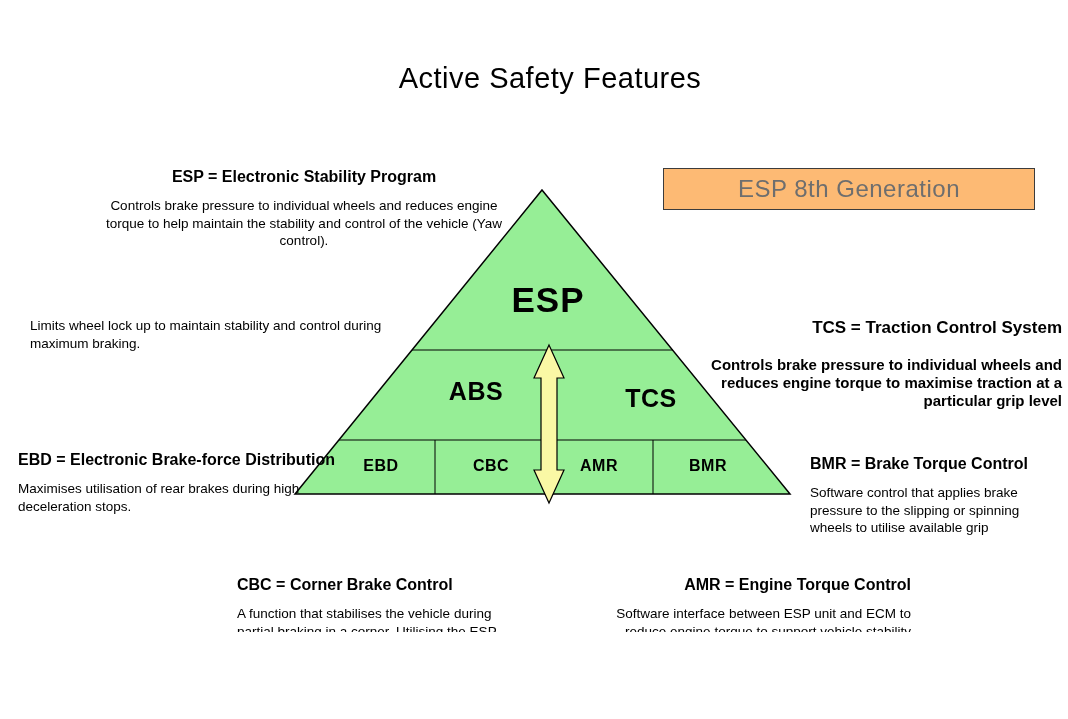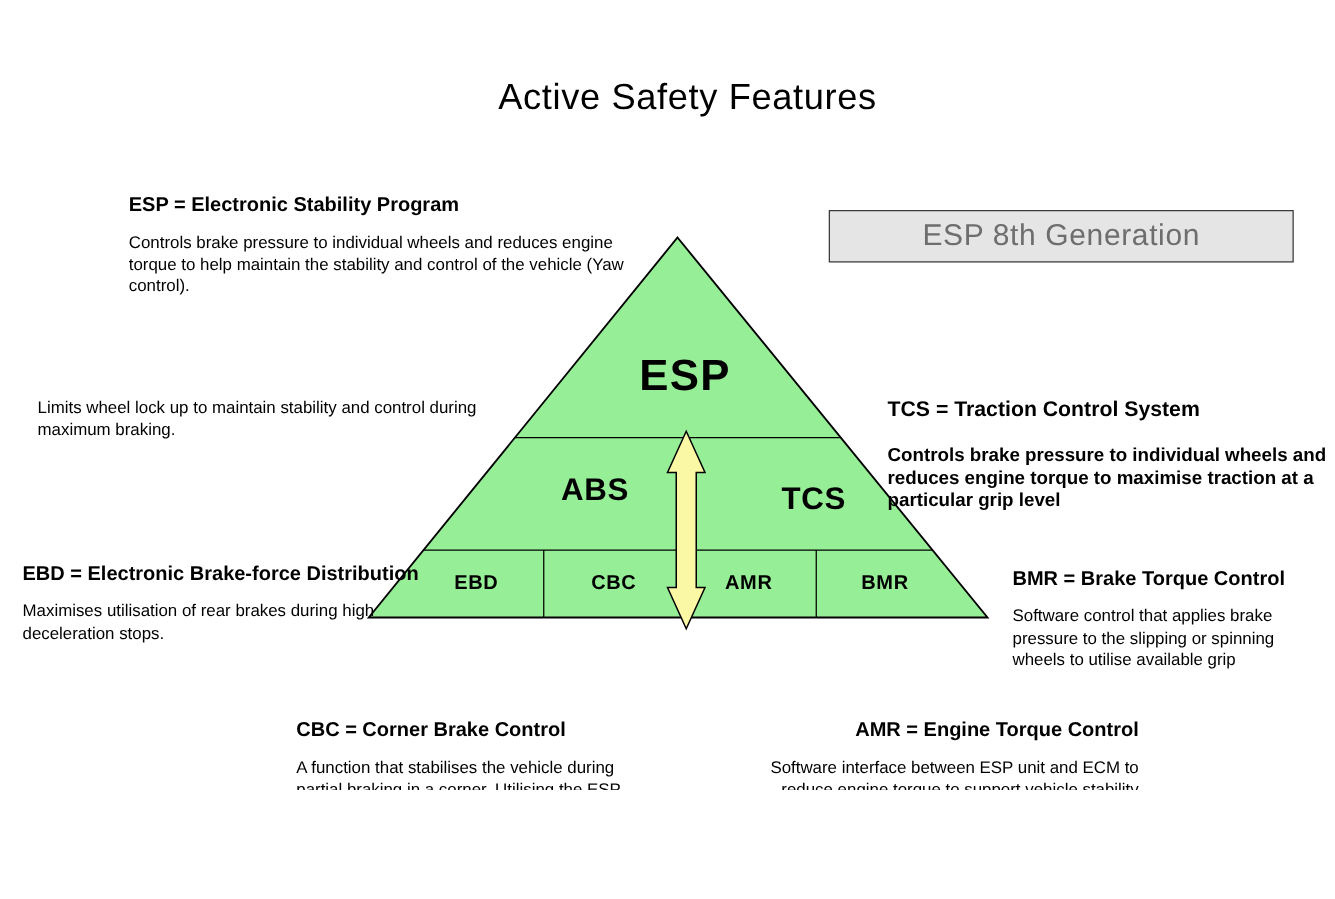--- a/index.html
+++ b/index.html
@@ -30,37 +30,37 @@
     top: 168px;
     width: 370px;
     height: 40px;
     border: 1px solid #3c3c3c;
     display: flex;
     align-items: center;
     justify-content: center;
     font-size: 24px;
     color: #6e6e6e;
     letter-spacing: 0.5px;
-    background: #e5e5e5;
+    background: #fdba74;
   }
   .blurb { position: absolute; }
   .blurb h2 {
     margin: 0 0 9px 0;
     font-size: 16px;
     line-height: 22px;
     font-weight: bold;
   }
   .blurb p {
     margin: 0;
     font-size: 13.5px;
     line-height: 17.5px;
   }
-  .esp-blurb { left: 103px; top: 154px; width: 402px; }
+  .esp-blurb { left: 103px; top: 166px; width: 402px; text-align: center; }
   .abs-blurb { left: 30px;  top: 317px; width: 370px; }
-  .tcs-blurb { left: 710px; top: 317px; width: 352px; text-align: left; }
+  .tcs-blurb { left: 710px; top: 317px; width: 352px; text-align: right; }
   .tcs-blurb h2 { font-size: 17px; margin-bottom: 17px; }
   .tcs-blurb p  { font-weight: bold; font-size: 15px; line-height: 18px; }
   .ebd-blurb { left: 18px;  top: 449px; width: 322px; }
   .bmr-blurb { left: 810px; top: 453px; width: 254px; }
   .bmr-blurb h2 { white-space: nowrap; }
   .cbc-blurb { left: 237px; top: 574px; width: 292px; }
   .amr-blurb { left: 577px; top: 574px; width: 334px; text-align: right; }
   .pyramid-svg {
     position: absolute;
     left: 0; top: 0;

